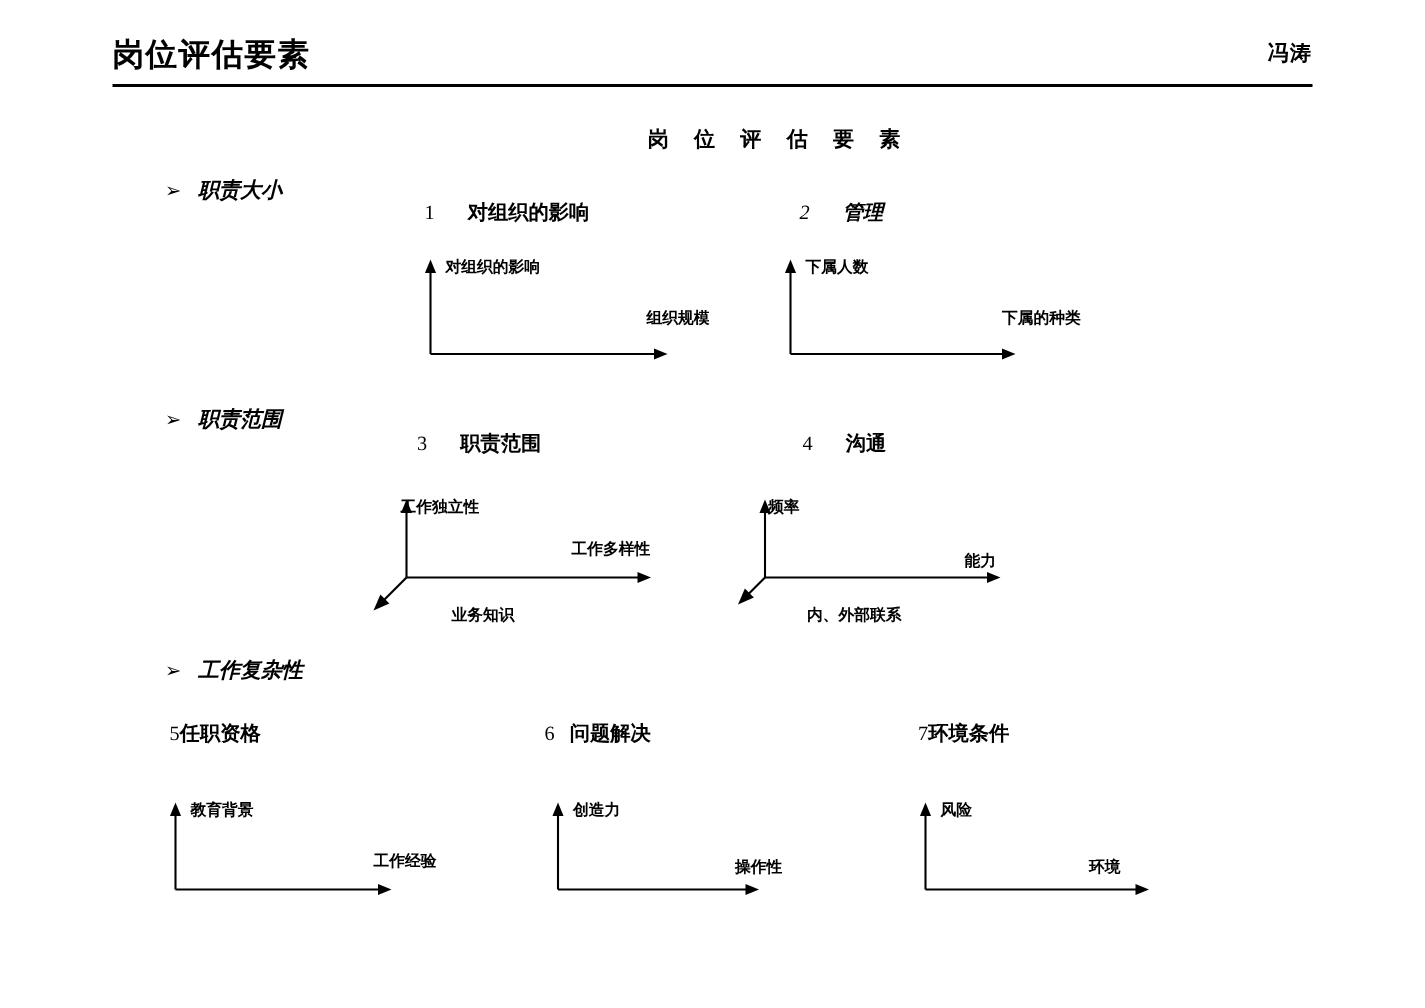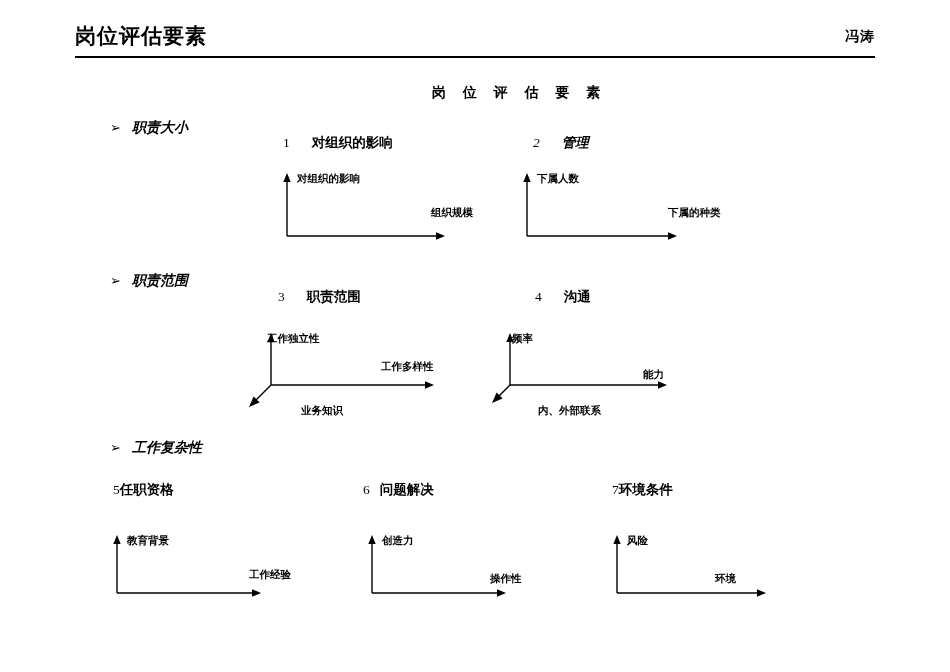--- a/index.html
+++ b/index.html
@@ -142,21 +142,21 @@
   .label-z  { left: 14px;  top: 74px; margin-left: 40px; }
 
   
   #diagram-2 .label-x { left: 105px; top: 38px; }
   #diagram-3 .label-x { left: 88px;  top: 32px; }
   #diagram-3 .label-z { left: 16px;  top: 76px; }
   #diagram-4 .label-x { left: 105px; top: 40px; }
   #diagram-4 .label-z { left: 8px;   top: 76px; }
   #diagram-5 .label-x { left: 96px;  top: 38px; text-align: center; }
   #diagram-6 .label-x { left: 58px;  top: 42px; margin-left: 24px; }
-  #diagram-7 .label-x { left: 62px;  top: 42px; }
+  #diagram-7 .label-x { left: 73px;  top: 42px; }
 </style>
 </head>
 <body>
 
 <div id="header-bar">
   <div id="header-title">岗位评估要素</div>
   <div id="header-author">冯涛</div>
 </div>
 <div id="header-rule"></div>
 

